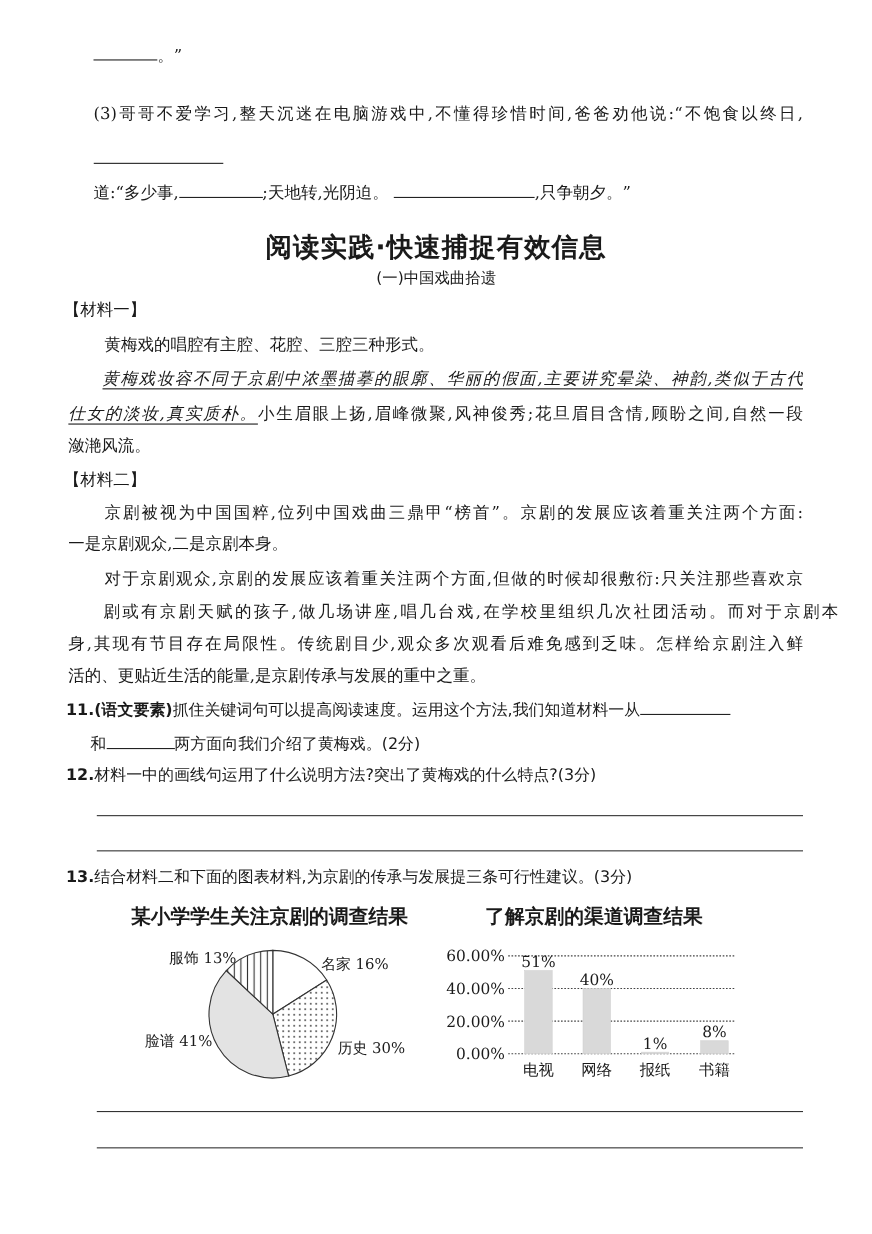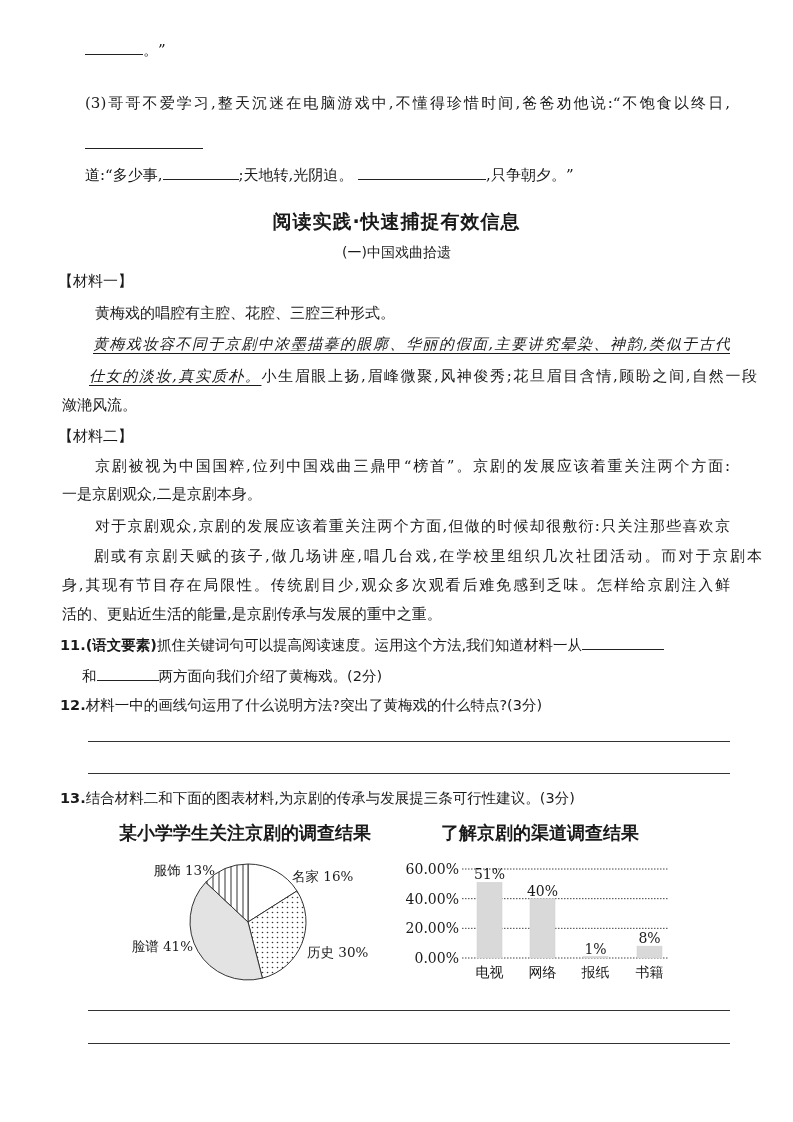--- a/index.html
+++ b/index.html
@@ -23,27 +23,27 @@
 </div>
 
 <div class="ln just" style="top:92px; left:85px; width:645px;">(3)哥哥不爱学习,整天沉迷在电脑游戏中,不懂得珍惜时间,爸爸劝他说:“不饱食以终日,</div>
 <div class="ln just" style="top:133px; left:85px; width:645px;">
   <span class="blank" style="width:118px;"></span>
 </div>
 <div class="ln" style="top:164px; left:85px;">
   <span>道:“多少事,</span><span class="blank" style="width:76px;"></span><span>;天地转,光阴迫。</span> <span class="blank" style="width:128px;"></span><span>,只争朝夕。”</span>
 </div>
 
-<div class="title bold" style="top:209px; font-size:19px; letter-spacing:1px;">阅读实践·快速捕捉有效信息</div>
+<div class="title bold" style="top:209px; font-size:24px; letter-spacing:1px;">阅读实践·快速捕捉有效信息</div>
 <div class="title" style="top:244px; font-size:14px;">(一)中国戏曲拾遗</div>
 
 <div class="ln sans" style="top:270px; left:58px;">【材料一】</div>
 <div class="ln" style="top:302px; left:95px;">黄梅戏的唱腔有主腔、花腔、三腔三种形式。</div>
 <div class="ln just ul" style="top:333px; left:93px; width:637px;">黄梅戏妆容不同于京剧中浓墨描摹的眼廓、华丽的假面,主要讲究晕染、神韵,类似于古代</div>
-<div class="ln just" style="top:365px; left:62px; width:668px;margin-left:27px;">
+<div class="ln just" style="top:365px; left:62px; width:668px;">
   <span class="ul">仕女的淡妆,真实质朴。</span><span>小生眉眼上扬,眉峰微聚,风神俊秀;花旦眉目含情,顾盼之间,自然一段</span>
 </div>
 <div class="ln" style="top:394px; left:62px;">潋滟风流。</div>
 
 <div class="ln sans" style="top:425px; left:58px;">【材料二】</div>
 <div class="ln just" style="top:455px; left:95px; width:635px;">京剧被视为中国国粹,位列中国戏曲三鼎甲“榜首”。京剧的发展应该着重关注两个方面:</div>
 <div class="ln" style="top:483px; left:62px;">一是京剧观众,二是京剧本身。</div>
 <div class="ln just" style="top:515px; left:95px; width:635px;">对于京剧观众,京剧的发展应该着重关注两个方面,但做的时候却很敷衍:只关注那些喜欢京</div>
 <div class="ln just" style="top:545px; left:62px; width:668px;margin-left:32px;">剧或有京剧天赋的孩子,做几场讲座,唱几台戏,在学校里组织几次社团活动。而对于京剧本</div>
 <div class="ln just" style="top:574px; left:62px; width:668px;">身,其现有节目存在局限性。传统剧目少,观众多次观看后难免感到乏味。怎样给京剧注入鲜</div>

